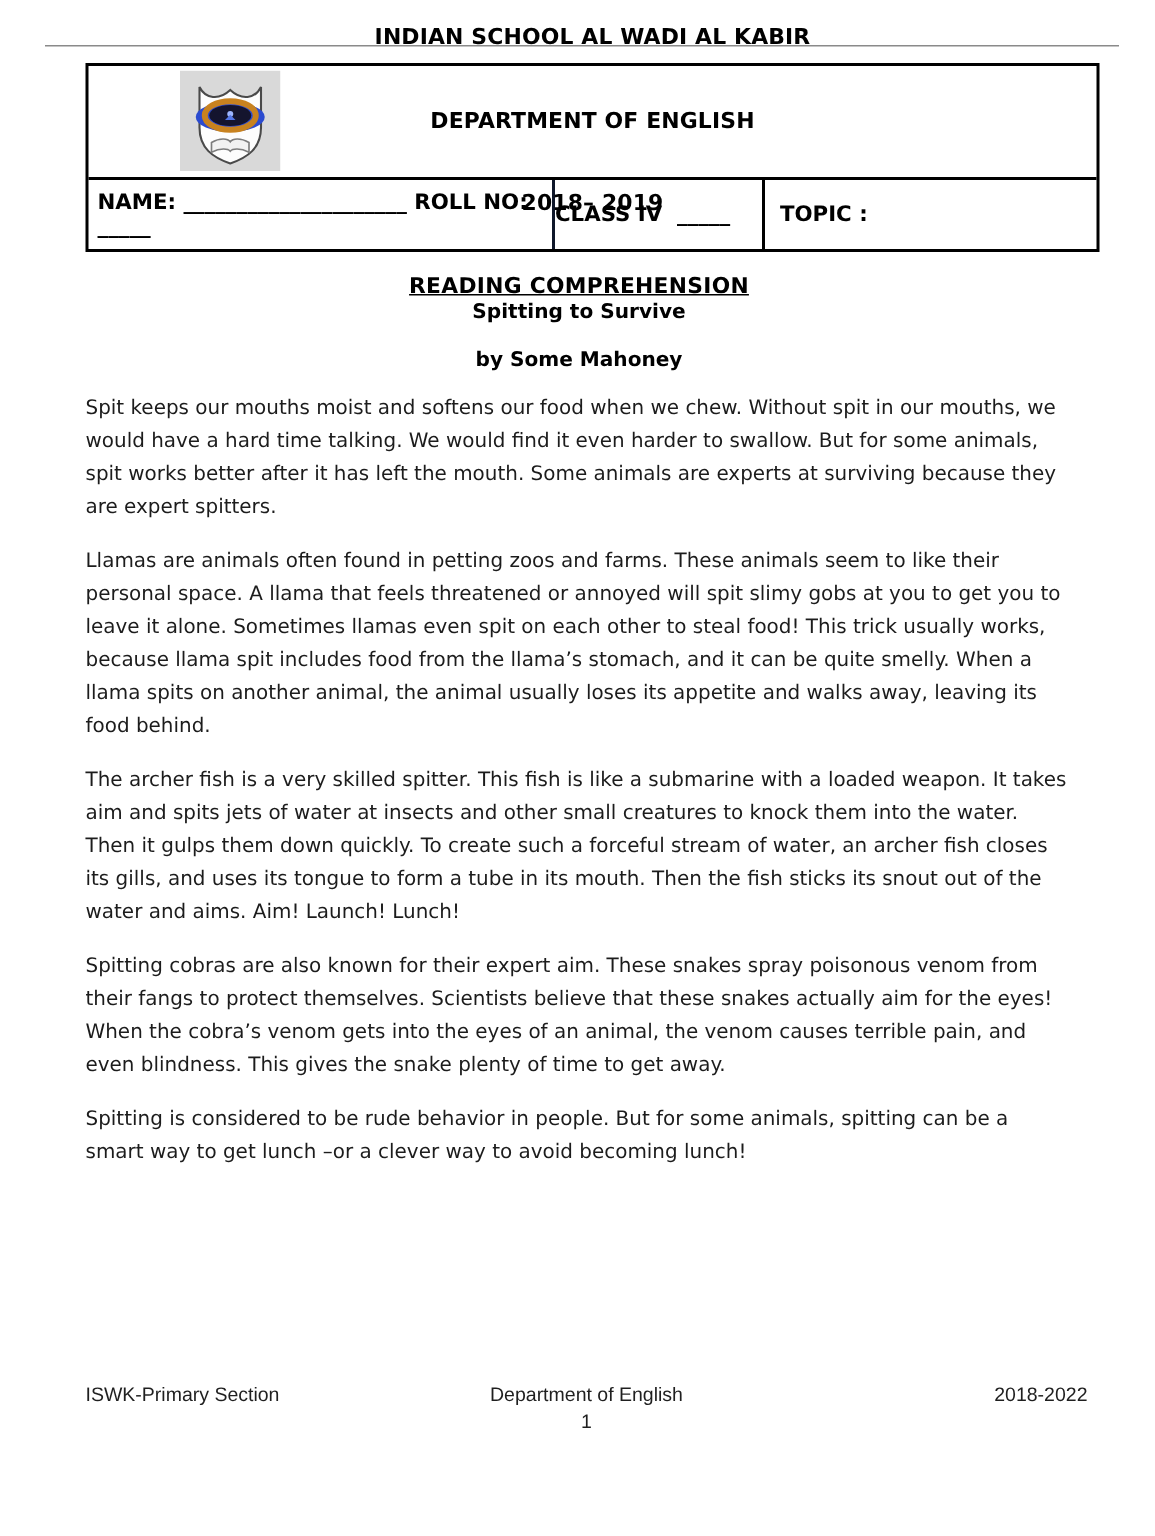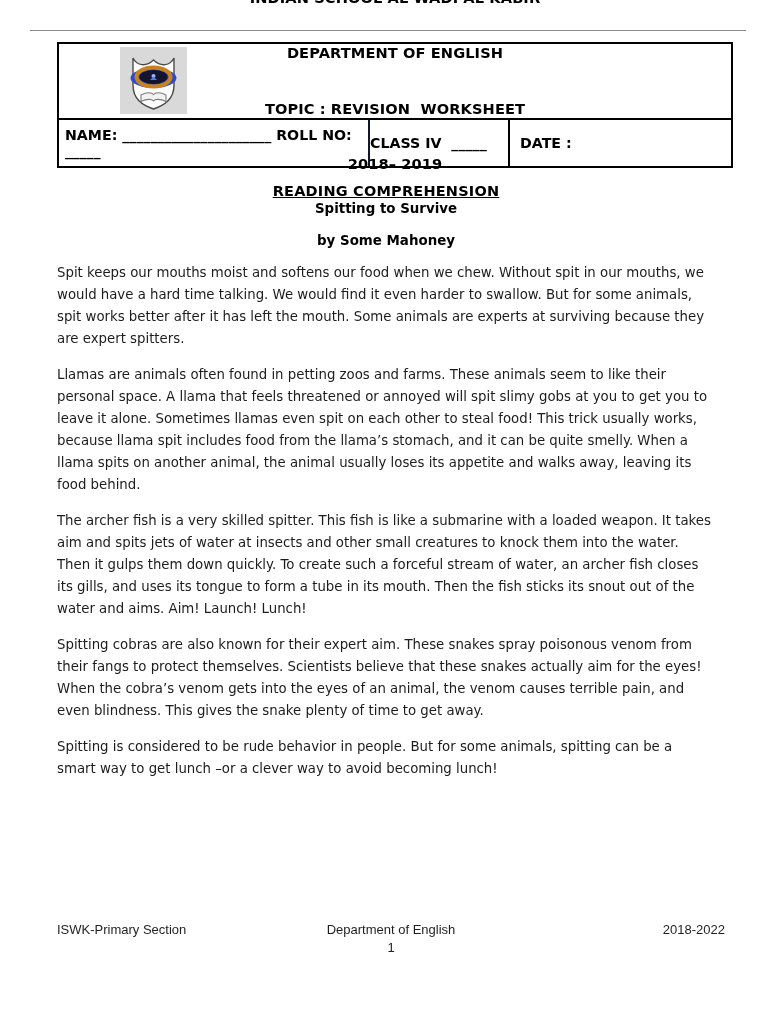--- a/index.html
+++ b/index.html
@@ -155,28 +155,27 @@
         <ellipse cx="33.5" cy="30" rx="17" ry="9.5" fill="none" stroke="#c8821f" stroke-width="4"></ellipse>
         <ellipse cx="33.5" cy="30" rx="14" ry="7" fill="#14142e"></ellipse>
         <circle cx="33.5" cy="29" r="2" fill="#9db5ff"></circle>
         <path d="M 30,33 L 37,33 L 33.5,29.5 Z" fill="#5577e8"></path>
         <path d="M 21,48 C 27,44.5 32,45.5 33.5,47.5 C 35,45.5 40,44.5 46,48 L 46,54.5 C 40,51.5 35,52 33.5,53.8 C 32,52 27,51.5 21,54.5 Z" fill="#f2f2f2" stroke="#7d7d7d" stroke-width="1.1"></path>
       </svg>
     </div>
     <div class="ht-center">
       <div>INDIAN SCHOOL AL WADI AL KABIR</div>
       <div>DEPARTMENT OF ENGLISH</div>
-      <div>TOPIC : REVISION  WORKSHEET</div>
       <div>2018– 2019</div>
     </div>
   </div>
   <div class="ht-row2">
     <div class="ht-cell cell-name">NAME: _____________________ ROLL NO: _____</div>
     <div class="ht-cell cell-class">CLASS IV  _____</div>
-    <div class="ht-cell cell-date">DATE :</div>
+    <div class="ht-cell cell-date">TOPIC :</div>
   </div>
 </div>
 
 <div class="content">
   <h1 class="section-title">READING COMPREHENSION</h1>
   <div class="passage-title">Spitting to Survive</div>
   <div class="passage-author">by Some Mahoney</div>
 
   <p class="para">Spit keeps our mouths moist and softens our food when we chew. Without spit in our mouths, we would have a hard time talking. We would find it even harder to swallow. But for some animals, spit works better after it has left the mouth. Some animals are experts at surviving because they are expert spitters.</p>
   <p class="para">Llamas are animals often found in petting zoos and farms. These animals seem to like their personal space. A llama that feels threatened or annoyed will spit slimy gobs at you to get you to leave it alone. Sometimes llamas even spit on each other to steal food! This trick usually works, because llama spit includes food from the llama’s stomach, and it can be quite smelly. When a llama spits on another animal, the animal usually loses its appetite and walks away, leaving its food behind.</p>

